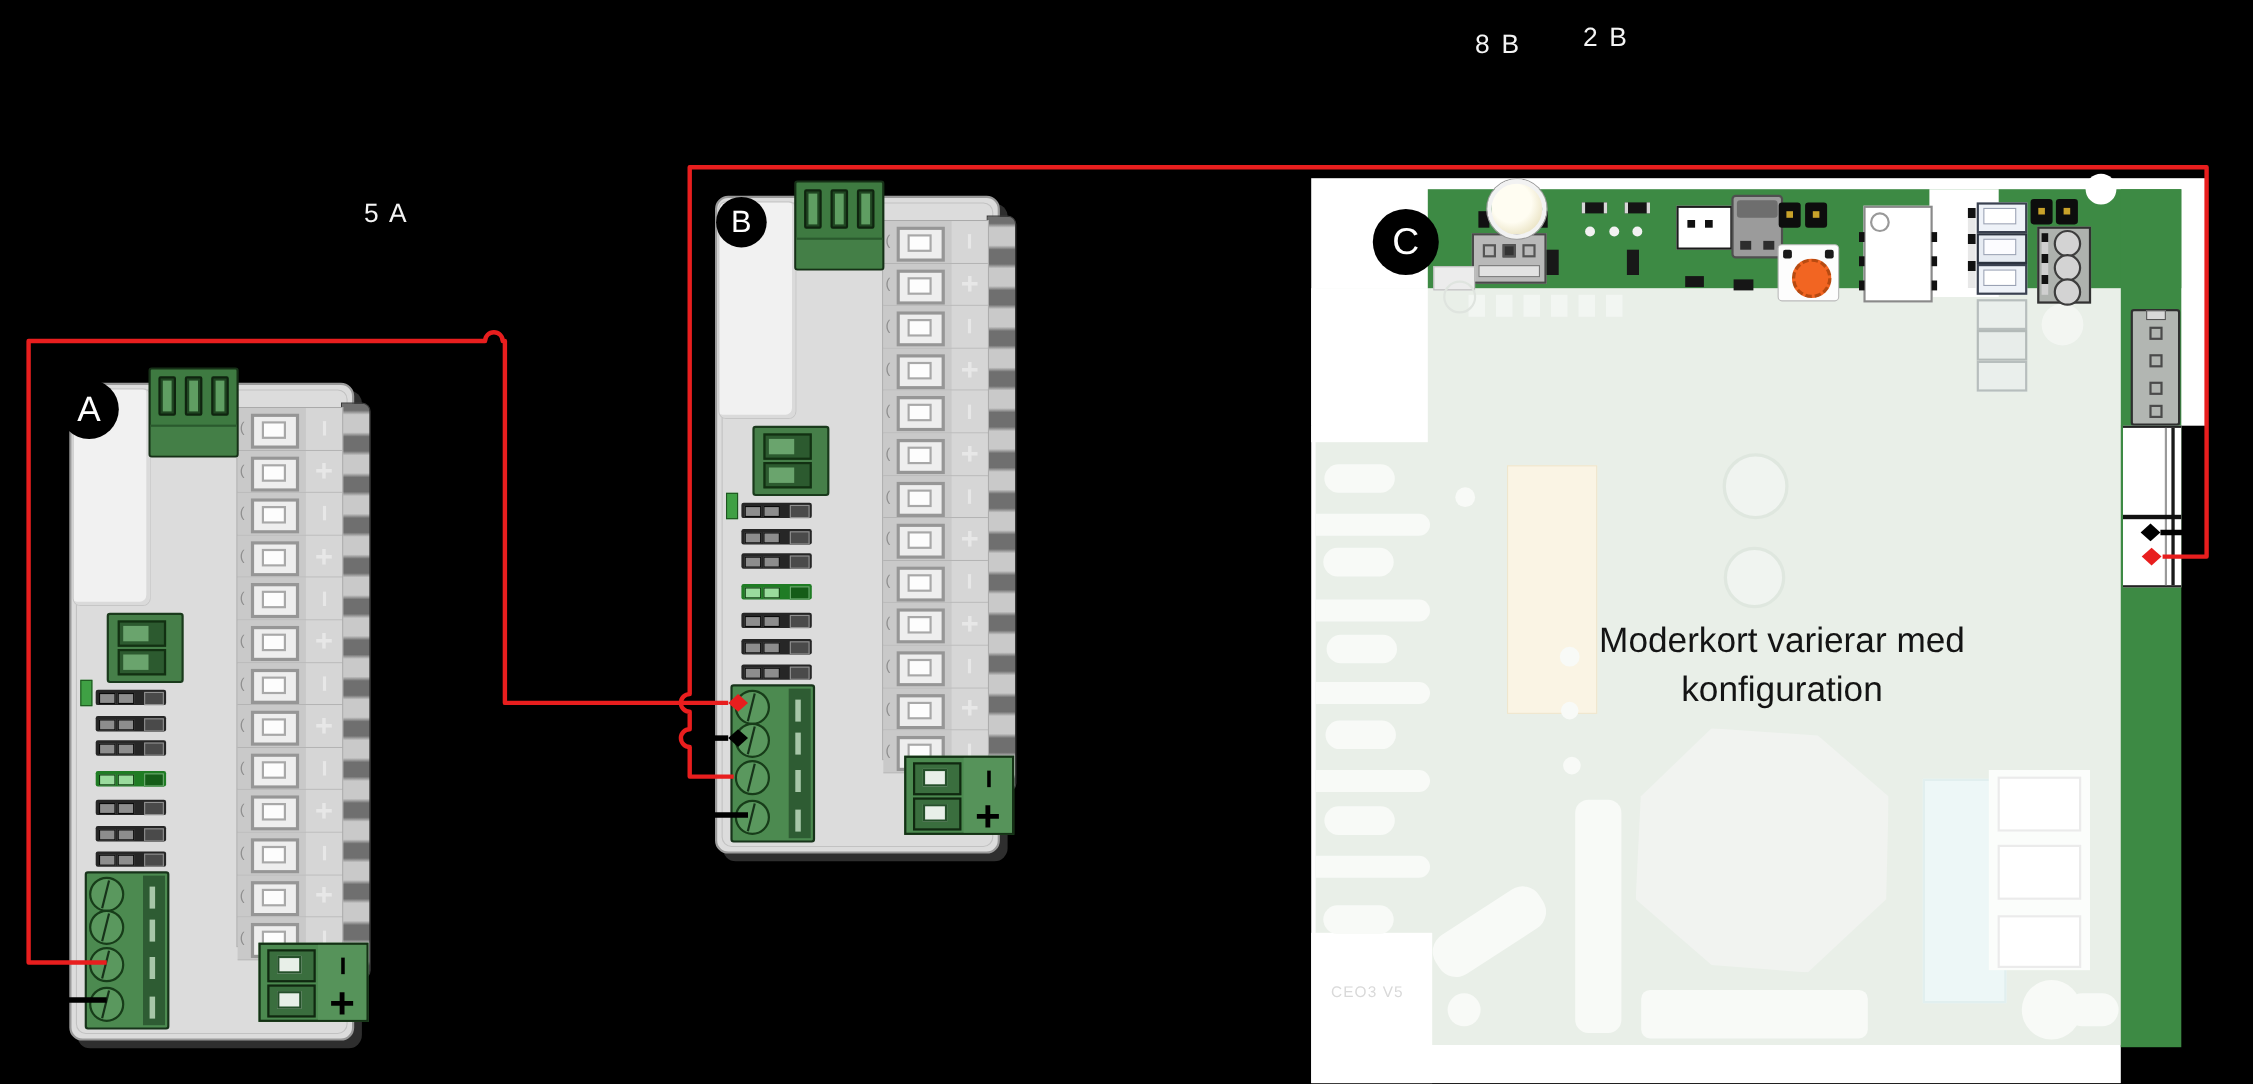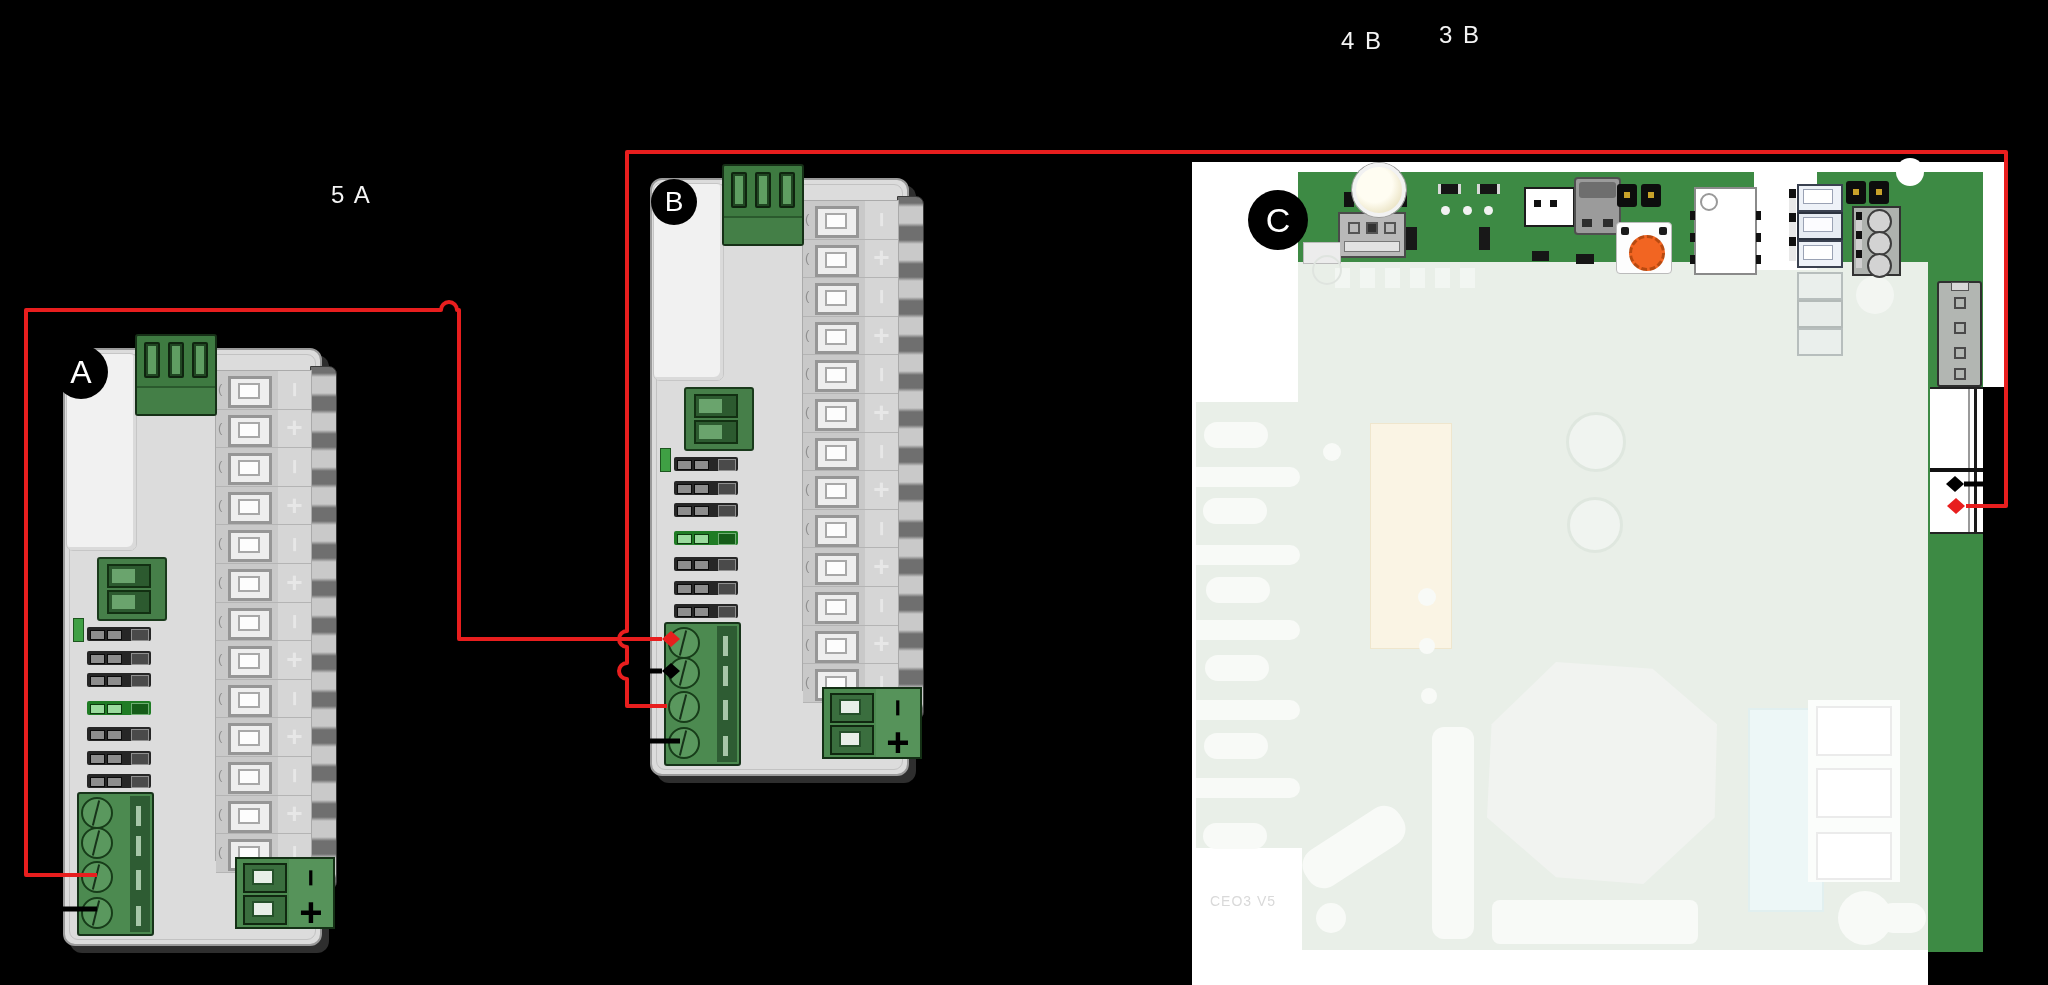--- a/index.html
+++ b/index.html
@@ -94,22 +94,22 @@
   .rw{stroke:#e81e1e;stroke-width:4;fill:none;stroke-linejoin:round;}
   .bw{stroke:#000;stroke-width:5;fill:none;}
   .rf{fill:#e81e1e;} .bf{fill:#000;}
 </style>
 </head>
 <body>
 
 <div class="canvas">
 
   <div class="wlbl" style="left:331px;top:181px;">5 A</div>
-  <div class="wlbl" style="left:1341px;top:27px;">4 B</div>
-  <div class="wlbl" style="left:1439px;top:21px;">3 B</div>
+  <div class="wlbl" style="left:1341px;top:27px;">8 B</div>
+  <div class="wlbl" style="left:1439px;top:21px;">2 B</div>
 
   <div class="module module-a" style="left:63px;top:348px;">
     <div class="mod-body"></div>
     <div class="edge-strip"></div>
     <div class="term-col">
         <div class="tcell">
           <div class="hzone">
             <span class="paren">(</span>
             <span class="hole"></span>
           </div>
@@ -621,20 +621,24 @@
     <span style="position:absolute;left:8px;top:68px;width:72px;height:46px;background:#fff;border:2px solid #ebebeb;"></span>
     <span style="position:absolute;left:8px;top:132px;width:72px;height:44px;background:#fff;border:2px solid #ebebeb;"></span>
   </div>
   <div class="sil" style="left:1838px;top:891px;width:54px;height:54px;border-radius:50%;z-index:2;"></div>
   <div class="sil" style="left:1878px;top:903px;width:48px;height:30px;border-radius:15px;z-index:2;"></div>
   <div class="sil" style="left:1298px;top:826px;width:112px;height:42px;border-radius:18px;transform:rotate(-33deg);z-index:2;"></div>
   <div class="sil" style="left:1316px;top:903px;width:30px;height:30px;border-radius:50%;z-index:2;"></div>
   <div class="sil" style="left:1432px;top:727px;width:42px;height:212px;border-radius:12px;"></div>
   <div class="abs" style="left:1312px;top:255px;width:26px;height:26px;border-radius:50%;border:2px solid #dfe4df;z-index:2;"></div>
 
+  <div class="note">
+    <div>Moderkort varierar med</div>
+    <div>konfiguration</div>
+  </div>
   <div class="code">CEO3 V5</div>
   <div class="badge-c">
       <span>C</span>
     </div>
 
   <div class="sil" style="left: 1204px; top: 422px; width: 64px; height: 26px; border-radius: 13px;"></div>
     <div class="sil" style="left: 1203px; top: 498px; width: 64px; height: 26px; border-radius: 13px;"></div>
     <div class="sil" style="left: 1206px; top: 577px; width: 64px; height: 26px; border-radius: 13px;"></div>
     <div class="sil" style="left: 1205px; top: 655px; width: 64px; height: 26px; border-radius: 13px;"></div>
     <div class="sil" style="left: 1204px; top: 733px; width: 64px; height: 26px; border-radius: 13px;"></div>

